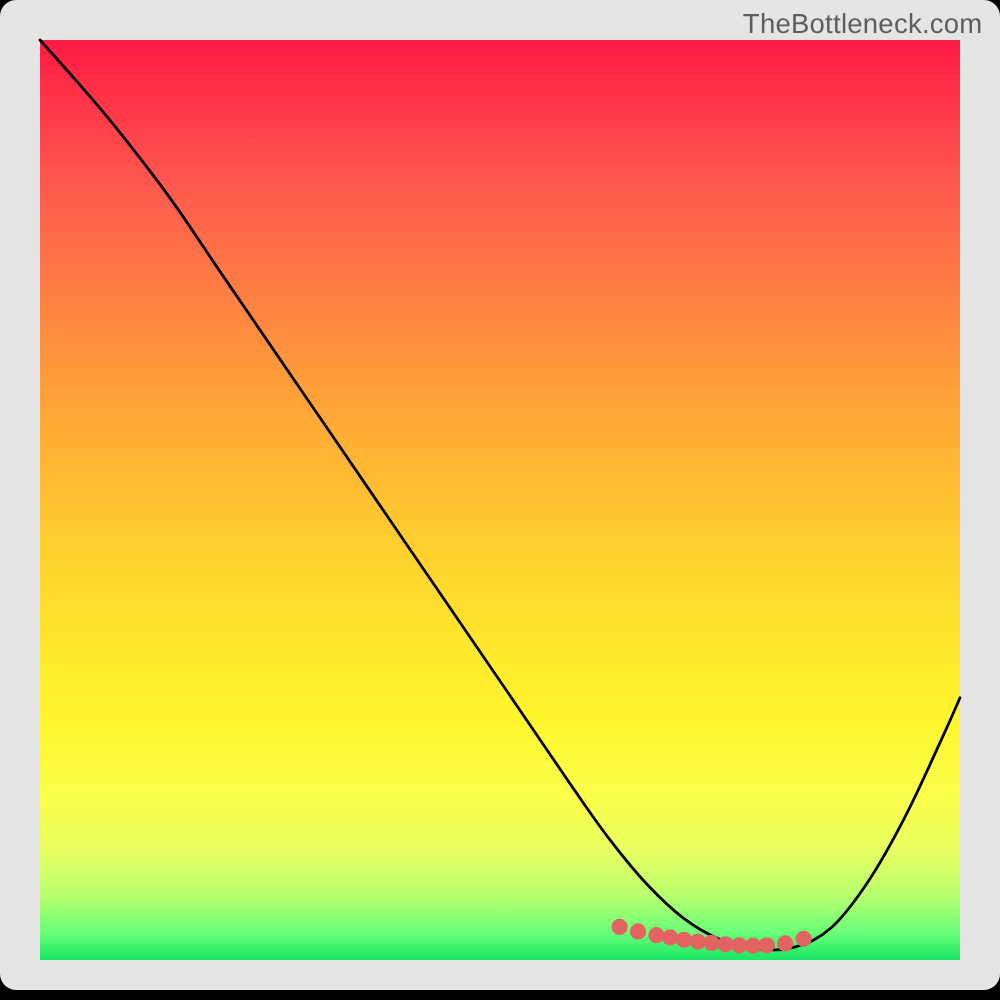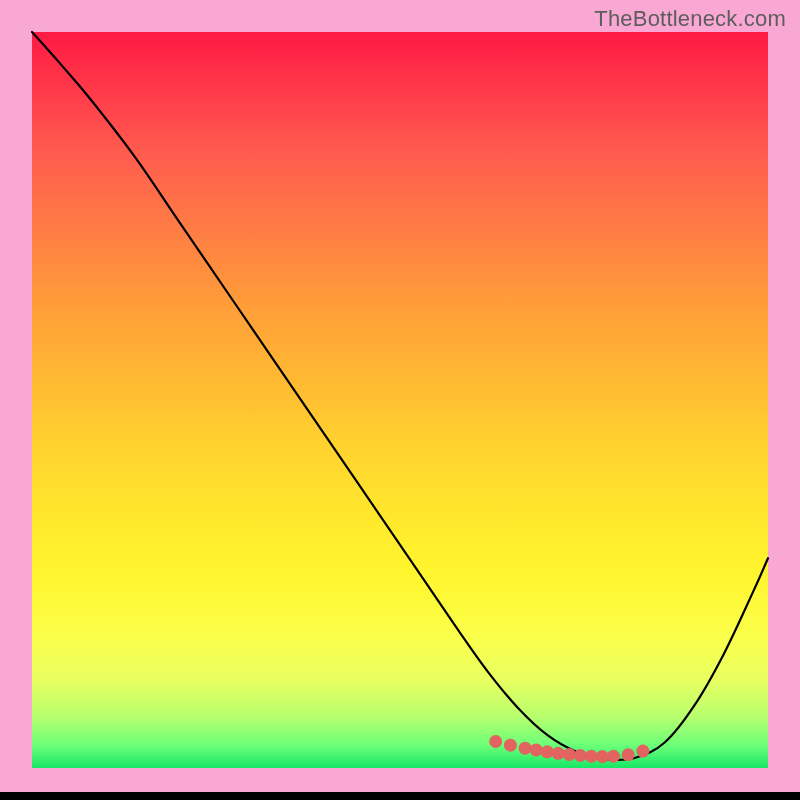--- a/index.html
+++ b/index.html
@@ -10,21 +10,22 @@
     background: #000;
     overflow: hidden;
     font-family: Arial, Helvetica, sans-serif;
   }
   .frame {
     position: absolute;
     left: 0;
     top: 0;
     width: 800px;
     height: 792px;
-    background: #f9a8d4;
+    background: #e5e5e5;
+    border-radius: 13px;
   }
   .plot-area {
     position: absolute;
     left: 32px;
     top: 32px;
     width: 736px;
     height: 736px;
     background: linear-gradient(to bottom,
       #ff1a44 0%,
       #ff3a4a 8%,

